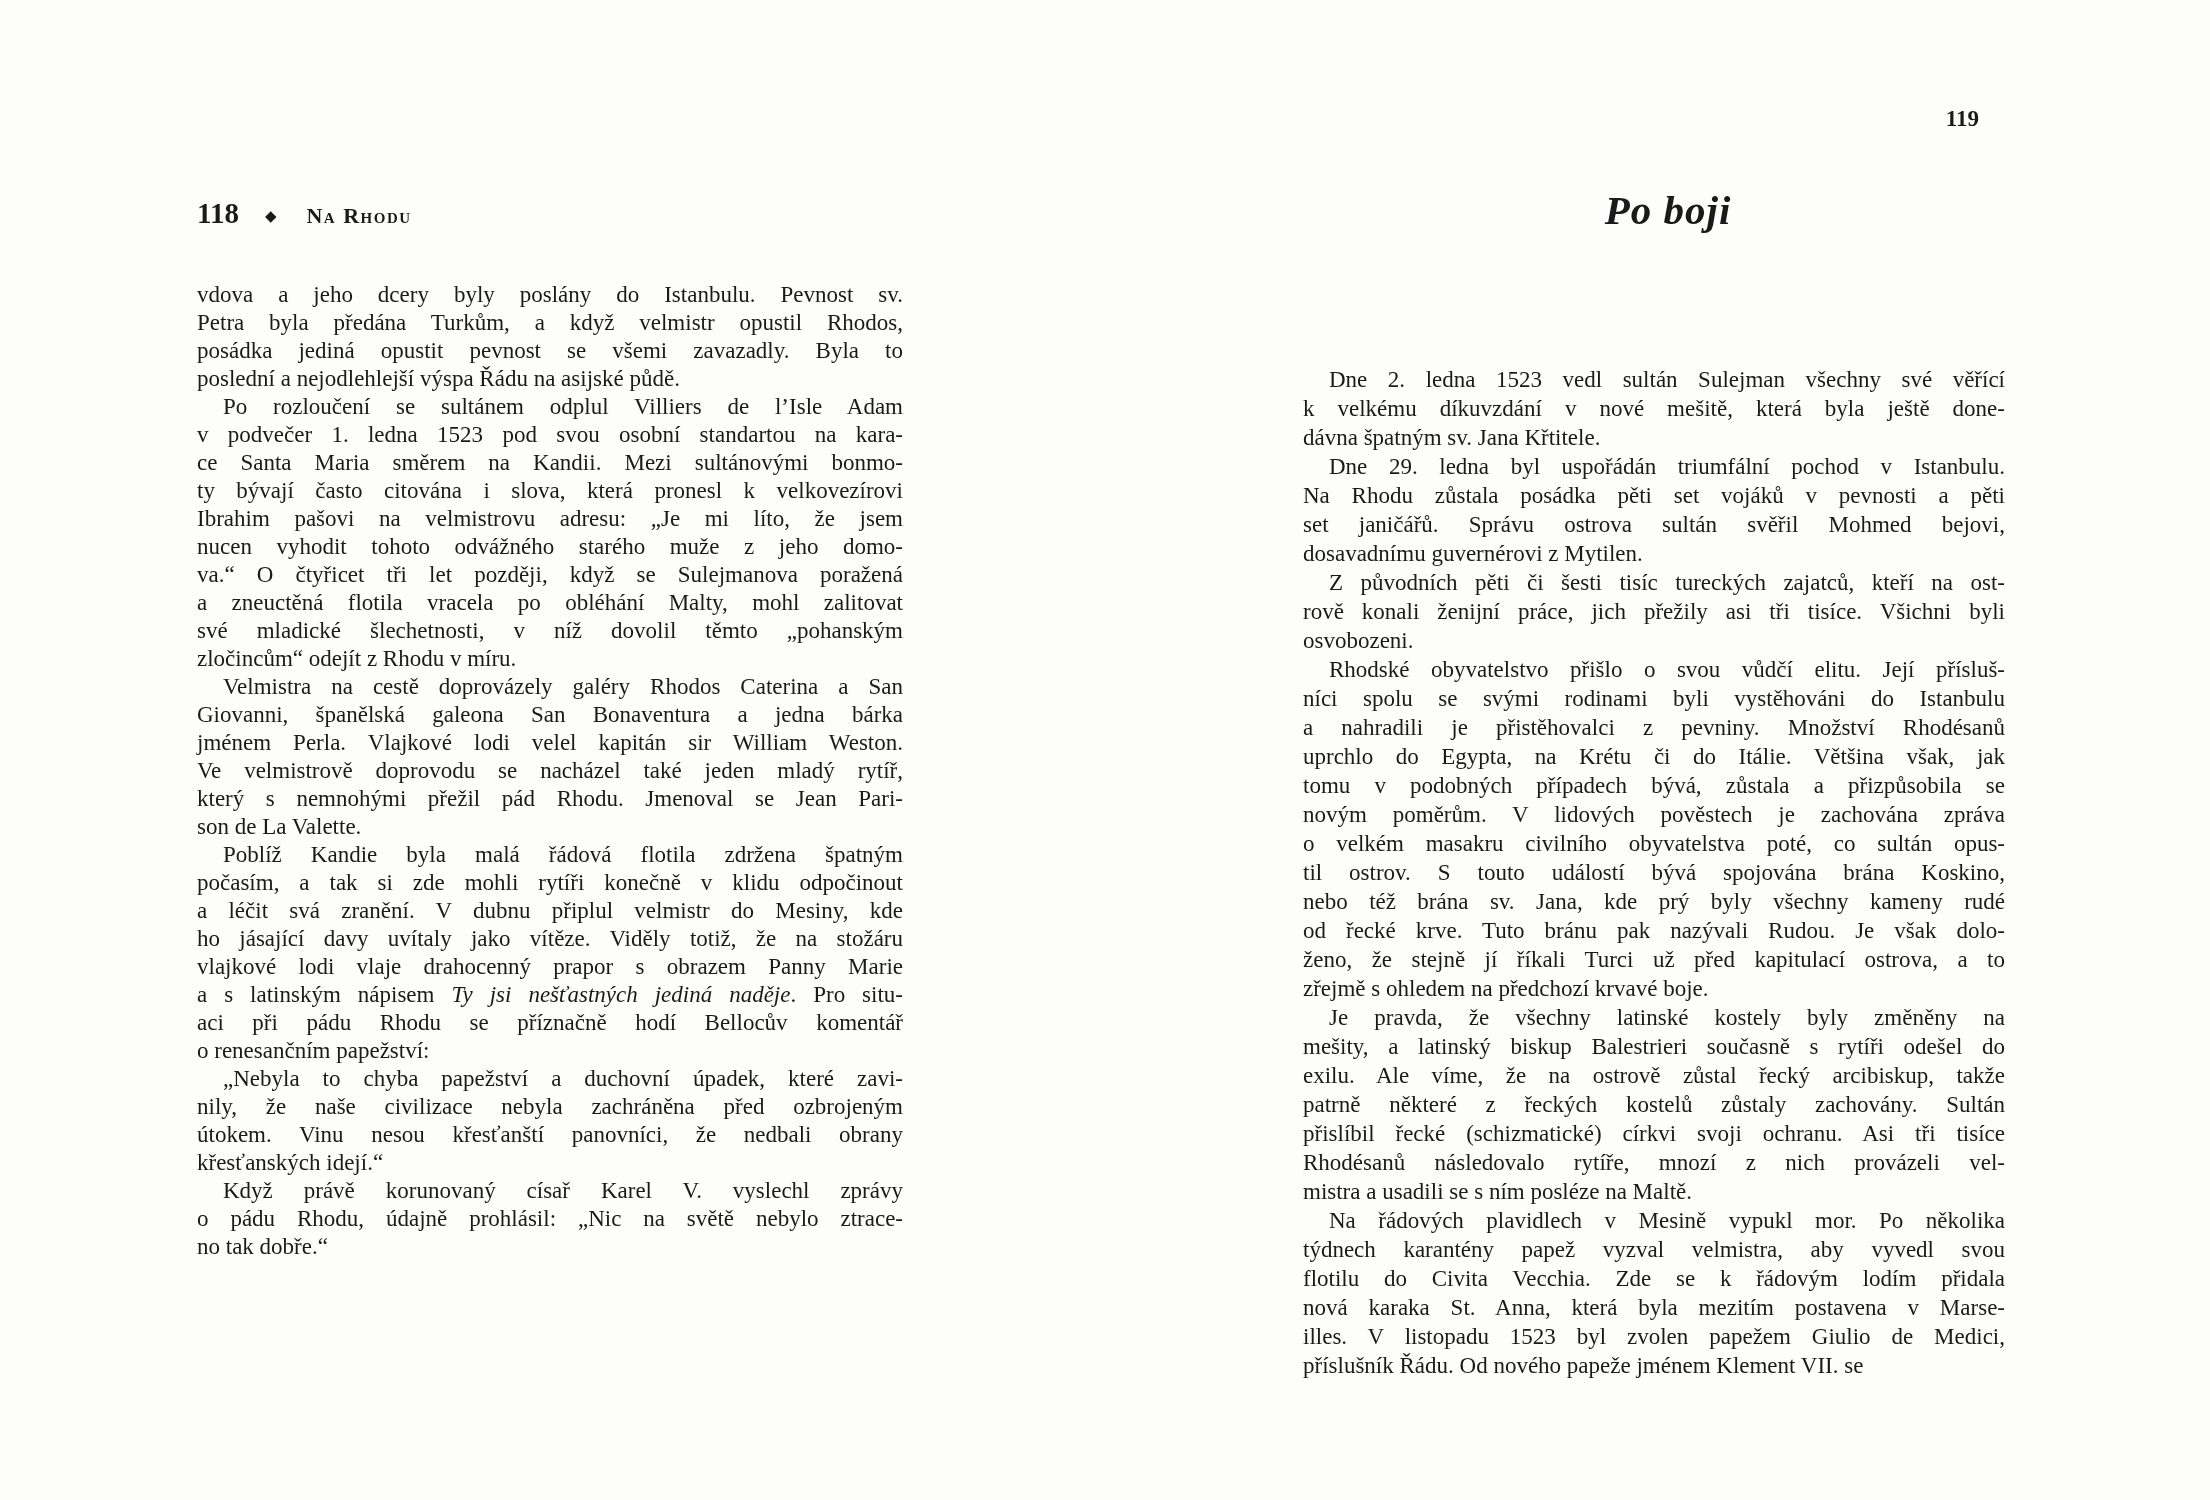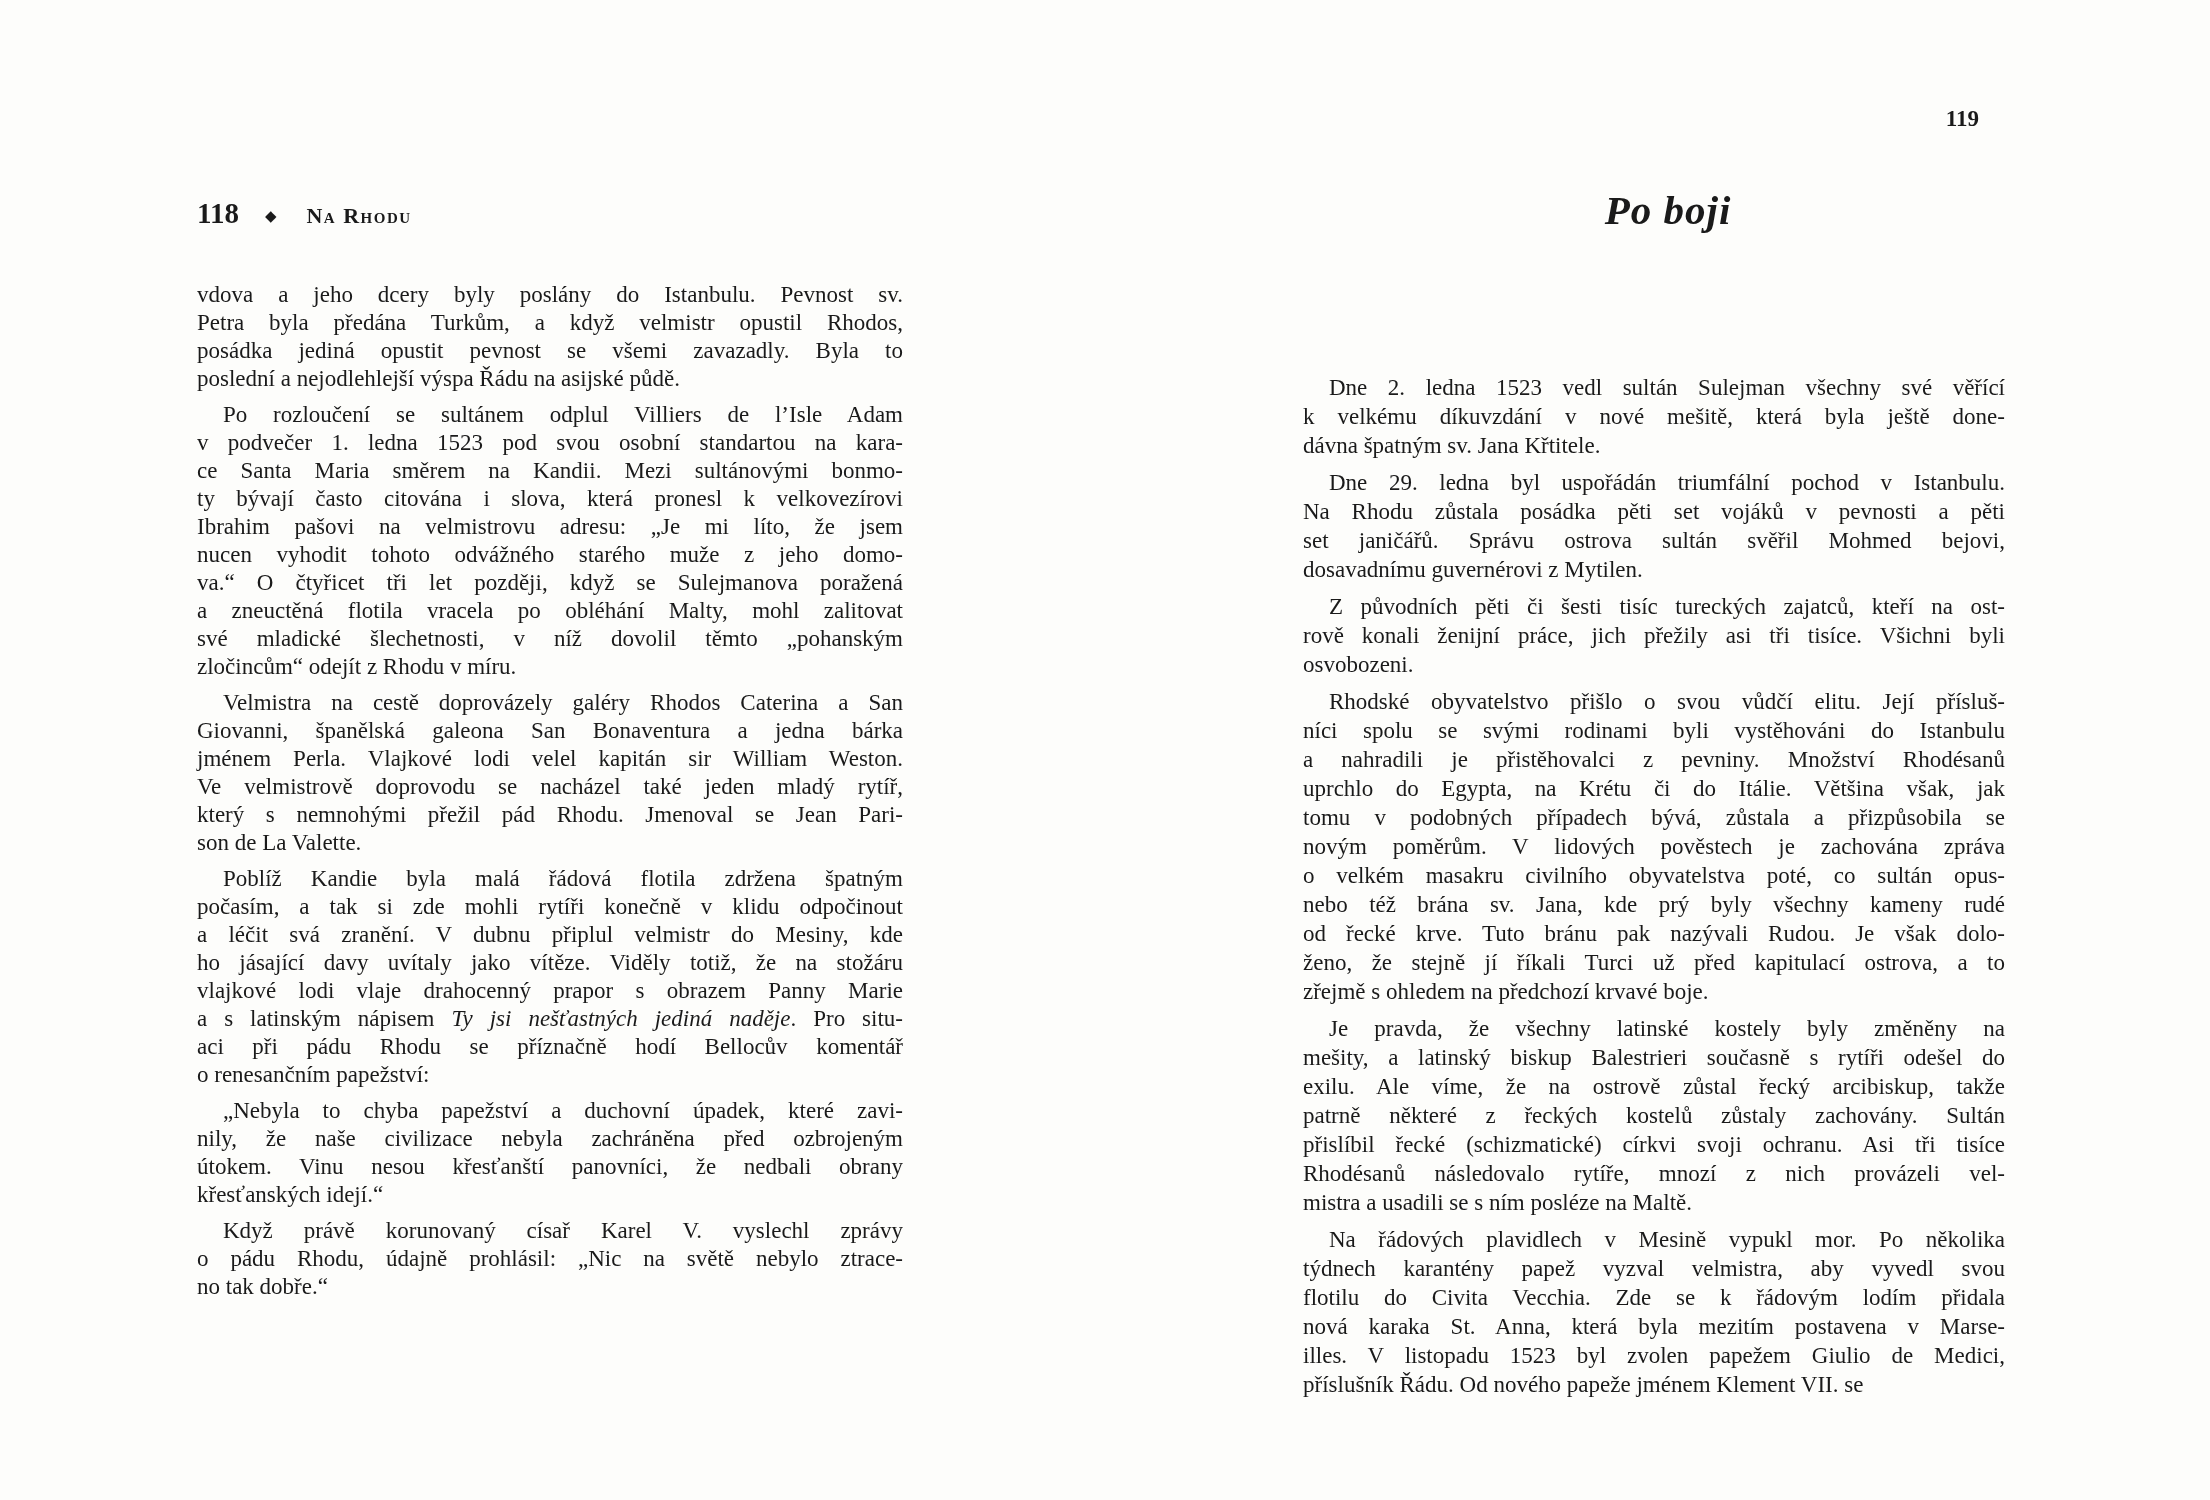--- a/index.html
+++ b/index.html
@@ -59,21 +59,21 @@
   }
   .left-body  { left: 197px;  top: 281px; width: 706px; line-height: 28px; }
   .right-body { left: 1303px; top: 365px; width: 702px; line-height: 29px; }
 
   .para { margin: 0; }
   .line {
     text-align: justify;
     text-align-last: justify;
   }
   .line.para-end { text-align-last: left; }
-  .para.indent .line:first-child { text-indent: 26px; margin-top: 8px; }
+  .para.indent .line:first-child { text-indent: 26px; }
   .em { font-style: italic; }
 </style>
 </head>
 <body>
 
 <div class="spread">
 
   <section class="page">
     <header class="left-head">
       <span class="folio-left">118</span><span class="diamond">◆</span><span class="running-title">Na Rhodu</span>
@@ -150,20 +150,21 @@
           <div class="line para-end"><span>osvobozeni.</span></div>
         </div>
         <div class="para indent">
           <div class="line"><span>Rhodské obyvatelstvo přišlo o svou vůdčí elitu. Její přísluš-</span></div>
           <div class="line"><span>níci spolu se svými rodinami byli vystěhováni do Istanbulu</span></div>
           <div class="line"><span>a nahradili je přistěhovalci z pevniny. Množství Rhodésanů</span></div>
           <div class="line"><span>uprchlo do Egypta, na Krétu či do Itálie. Většina však, jak</span></div>
           <div class="line"><span>tomu v podobných případech bývá, zůstala a přizpůsobila se</span></div>
           <div class="line"><span>novým poměrům. V lidových pověstech je zachována zpráva</span></div>
           <div class="line"><span>o velkém masakru civilního obyvatelstva poté, co sultán opus-</span></div>
+          <div class="line"><span>til ostrov. S touto událostí bývá spojována brána Koskino,</span></div>
           <div class="line"><span>nebo též brána sv. Jana, kde prý byly všechny kameny rudé</span></div>
           <div class="line"><span>od řecké krve. Tuto bránu pak nazývali Rudou. Je však dolo-</span></div>
           <div class="line"><span>ženo, že stejně jí říkali Turci už před kapitulací ostrova, a to</span></div>
           <div class="line para-end"><span>zřejmě s ohledem na předchozí krvavé boje.</span></div>
         </div>
         <div class="para indent">
           <div class="line"><span>Je pravda, že všechny latinské kostely byly změněny na</span></div>
           <div class="line"><span>mešity, a latinský biskup Balestrieri současně s rytíři odešel do</span></div>
           <div class="line"><span>exilu. Ale víme, že na ostrově zůstal řecký arcibiskup, takže</span></div>
           <div class="line"><span>patrně některé z řeckých kostelů zůstaly zachovány. Sultán</span></div>

